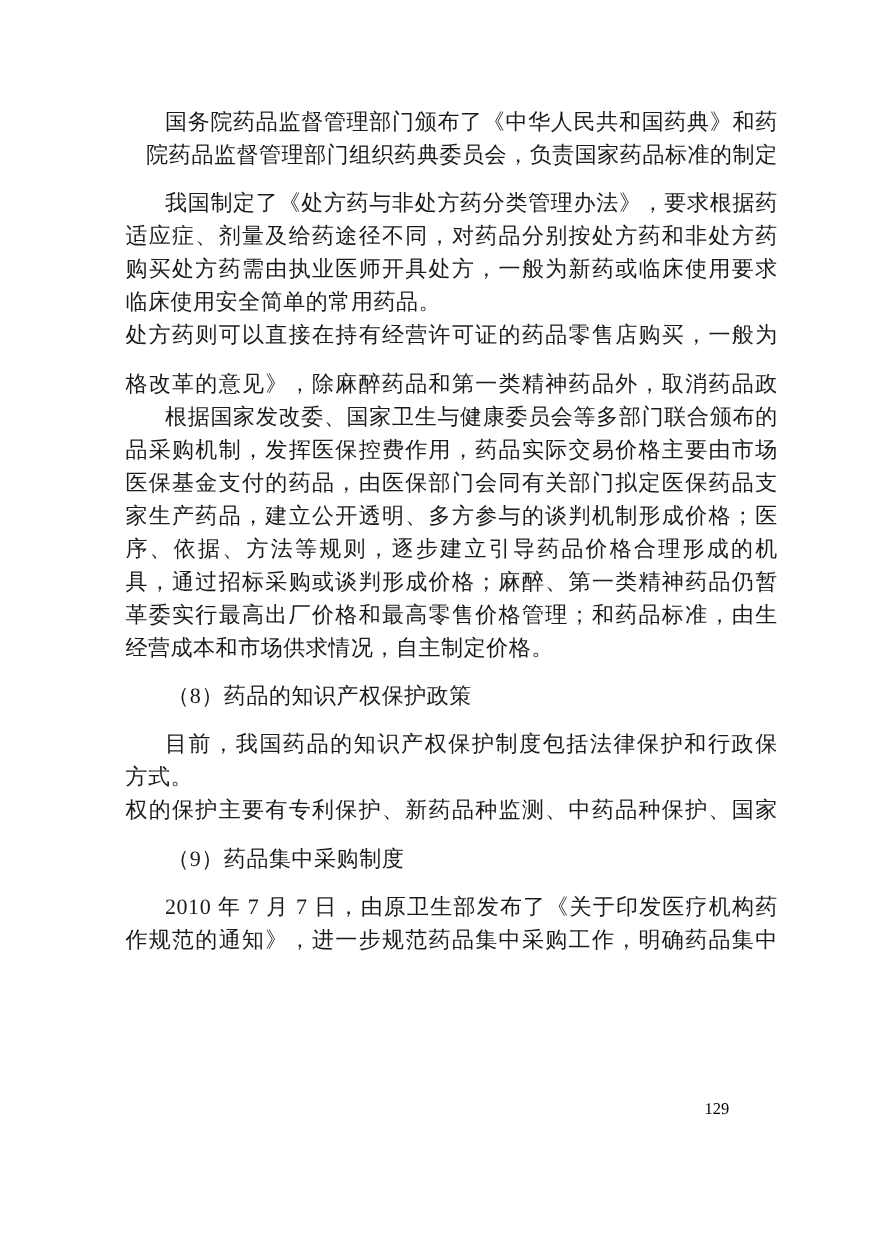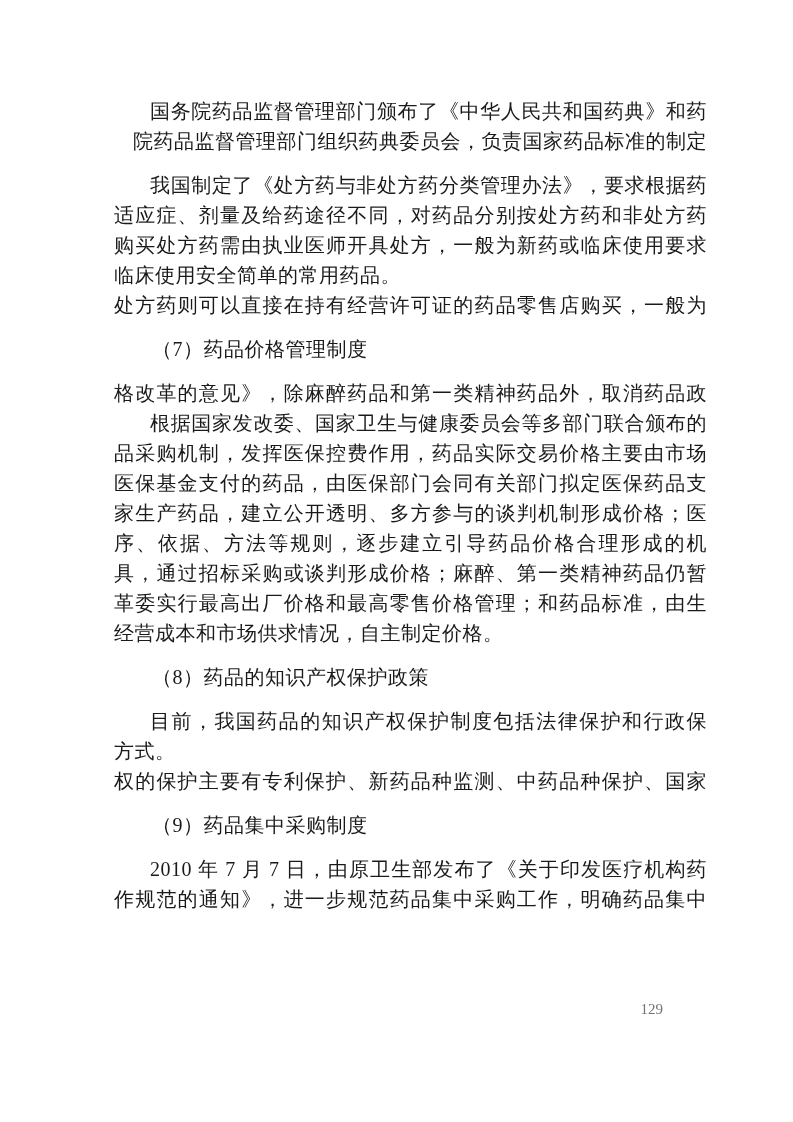--- a/index.html
+++ b/index.html
@@ -53,21 +53,21 @@
     text-indent: 38px;
     text-align: left;
     letter-spacing: 0.5px;
   }
   .page-number {
     position: absolute;
     top: 1000px;
     right: 130px;
     font-size: 15px;
     line-height: 18px;
-    color: #737373;
+    color: #000000;
   }
 </style>
 </head>
 <body>
 
 <div class="page">
   <div class="content">
 
     <div class="block">
       <span class="ln first">国务院药品监督管理部门颁布了《中华人民共和国药典》和药品标准，国务</span>
@@ -76,23 +76,20 @@
 
 
     <div class="block">
       <span class="ln first">我国制定了《处方药与非处方药分类管理办法》，要求根据药品品种、规格、</span>
       <span class="ln">适应症、剂量及给药途径不同，对药品分别按处方药和非处方药进行管理。患者</span>
       <span class="ln">购买处方药需由执业医师开具处方，一般为新药或临床使用要求较高的药品；非</span>
       <span class="ln last">临床使用安全简单的常用药品。</span>
       <span class="ln">处方药则可以直接在持有经营许可证的药品零售店购买，一般为治疗常见疾病、</span>
     </div>
 
-    <div class="block">
-      <span class="heading">（7）药品价格管理制度</span>
-    </div>
 
     <div class="block">
       <span class="ln">格改革的意见》，除麻醉药品和第一类精神药品外，取消药品政府定价，完善药</span>
       <span class="ln first">根据国家发改委、国家卫生与健康委员会等多部门联合颁布的《推进药品价</span>
       <span class="ln">品采购机制，发挥医保控费作用，药品实际交易价格主要由市场竞争形成。其中：</span>
       <span class="ln">医保基金支付的药品，由医保部门会同有关部门拟定医保药品支付标准制定的程</span>
       <span class="ln">家生产药品，建立公开透明、多方参与的谈判机制形成价格；医保目录外的血液</span>
       <span class="ln">序、依据、方法等规则，逐步建立引导药品价格合理形成的机制；专利药品、独</span>
       <span class="ln">具，通过招标采购或谈判形成价格；麻醉、第一类精神药品仍暂时由国家发展改</span>
       <span class="ln">革委实行最高出厂价格和最高零售价格管理；和药品标准，由生产经营者依据生产</span>

